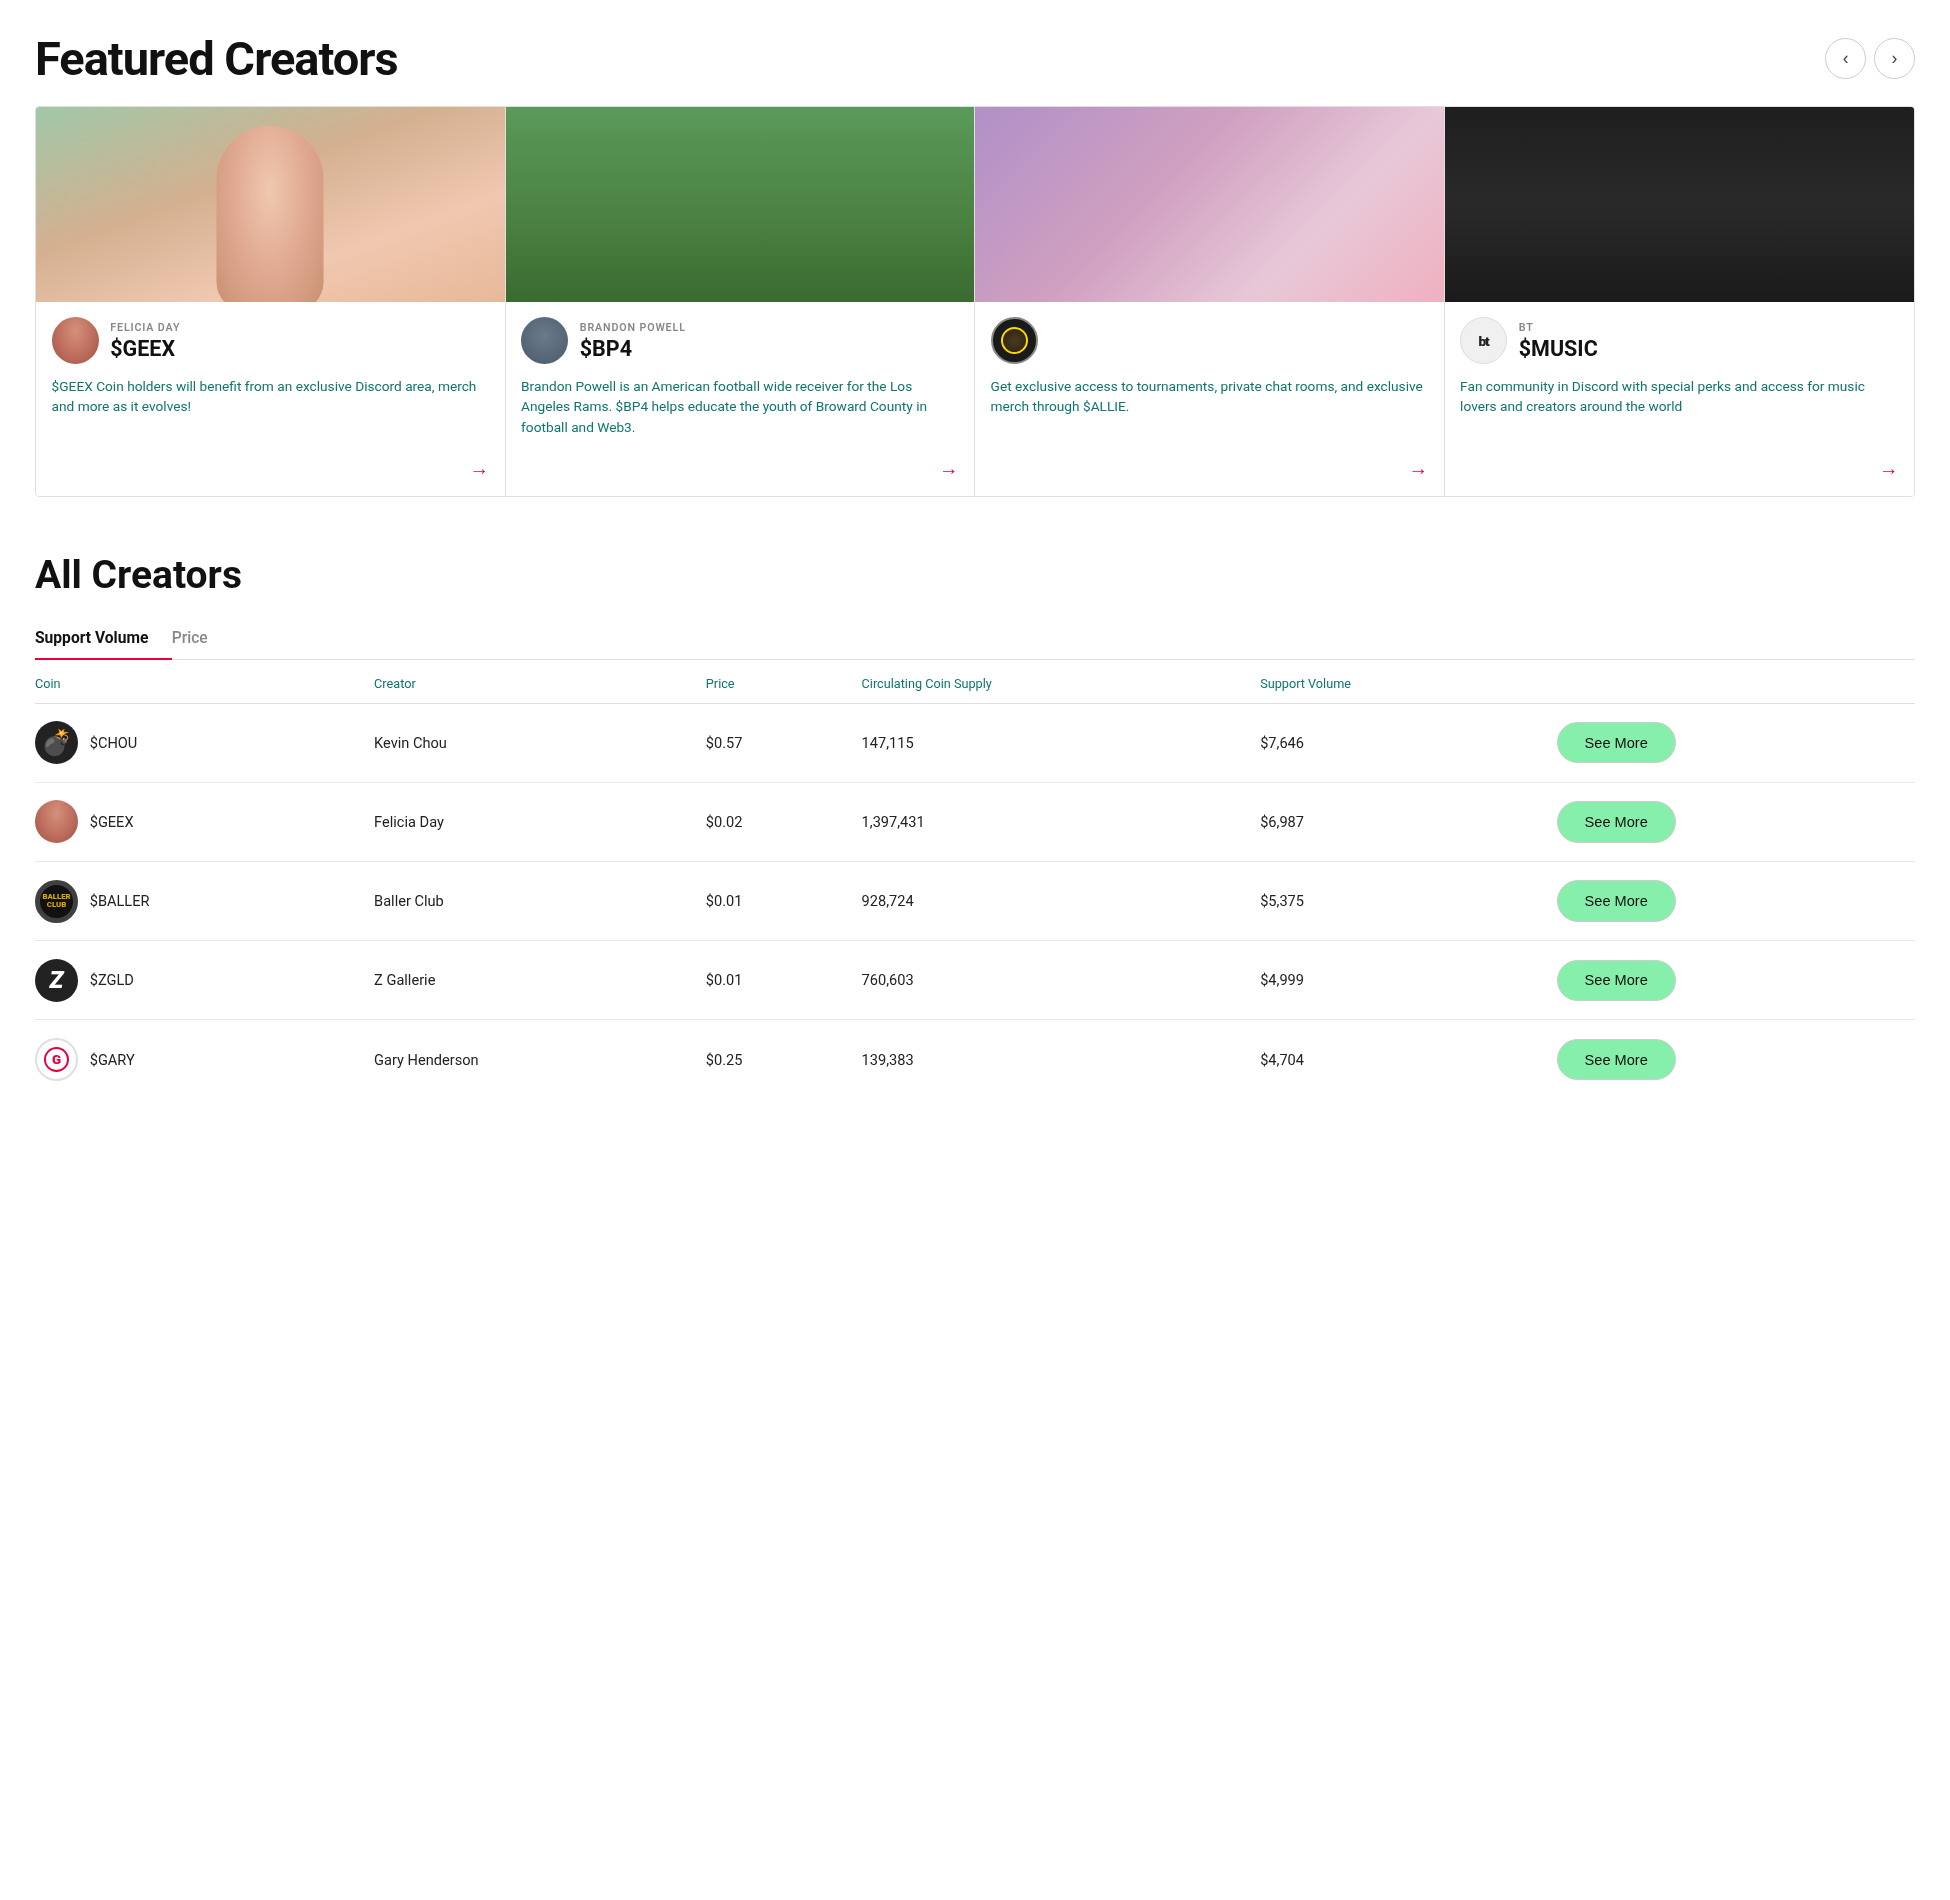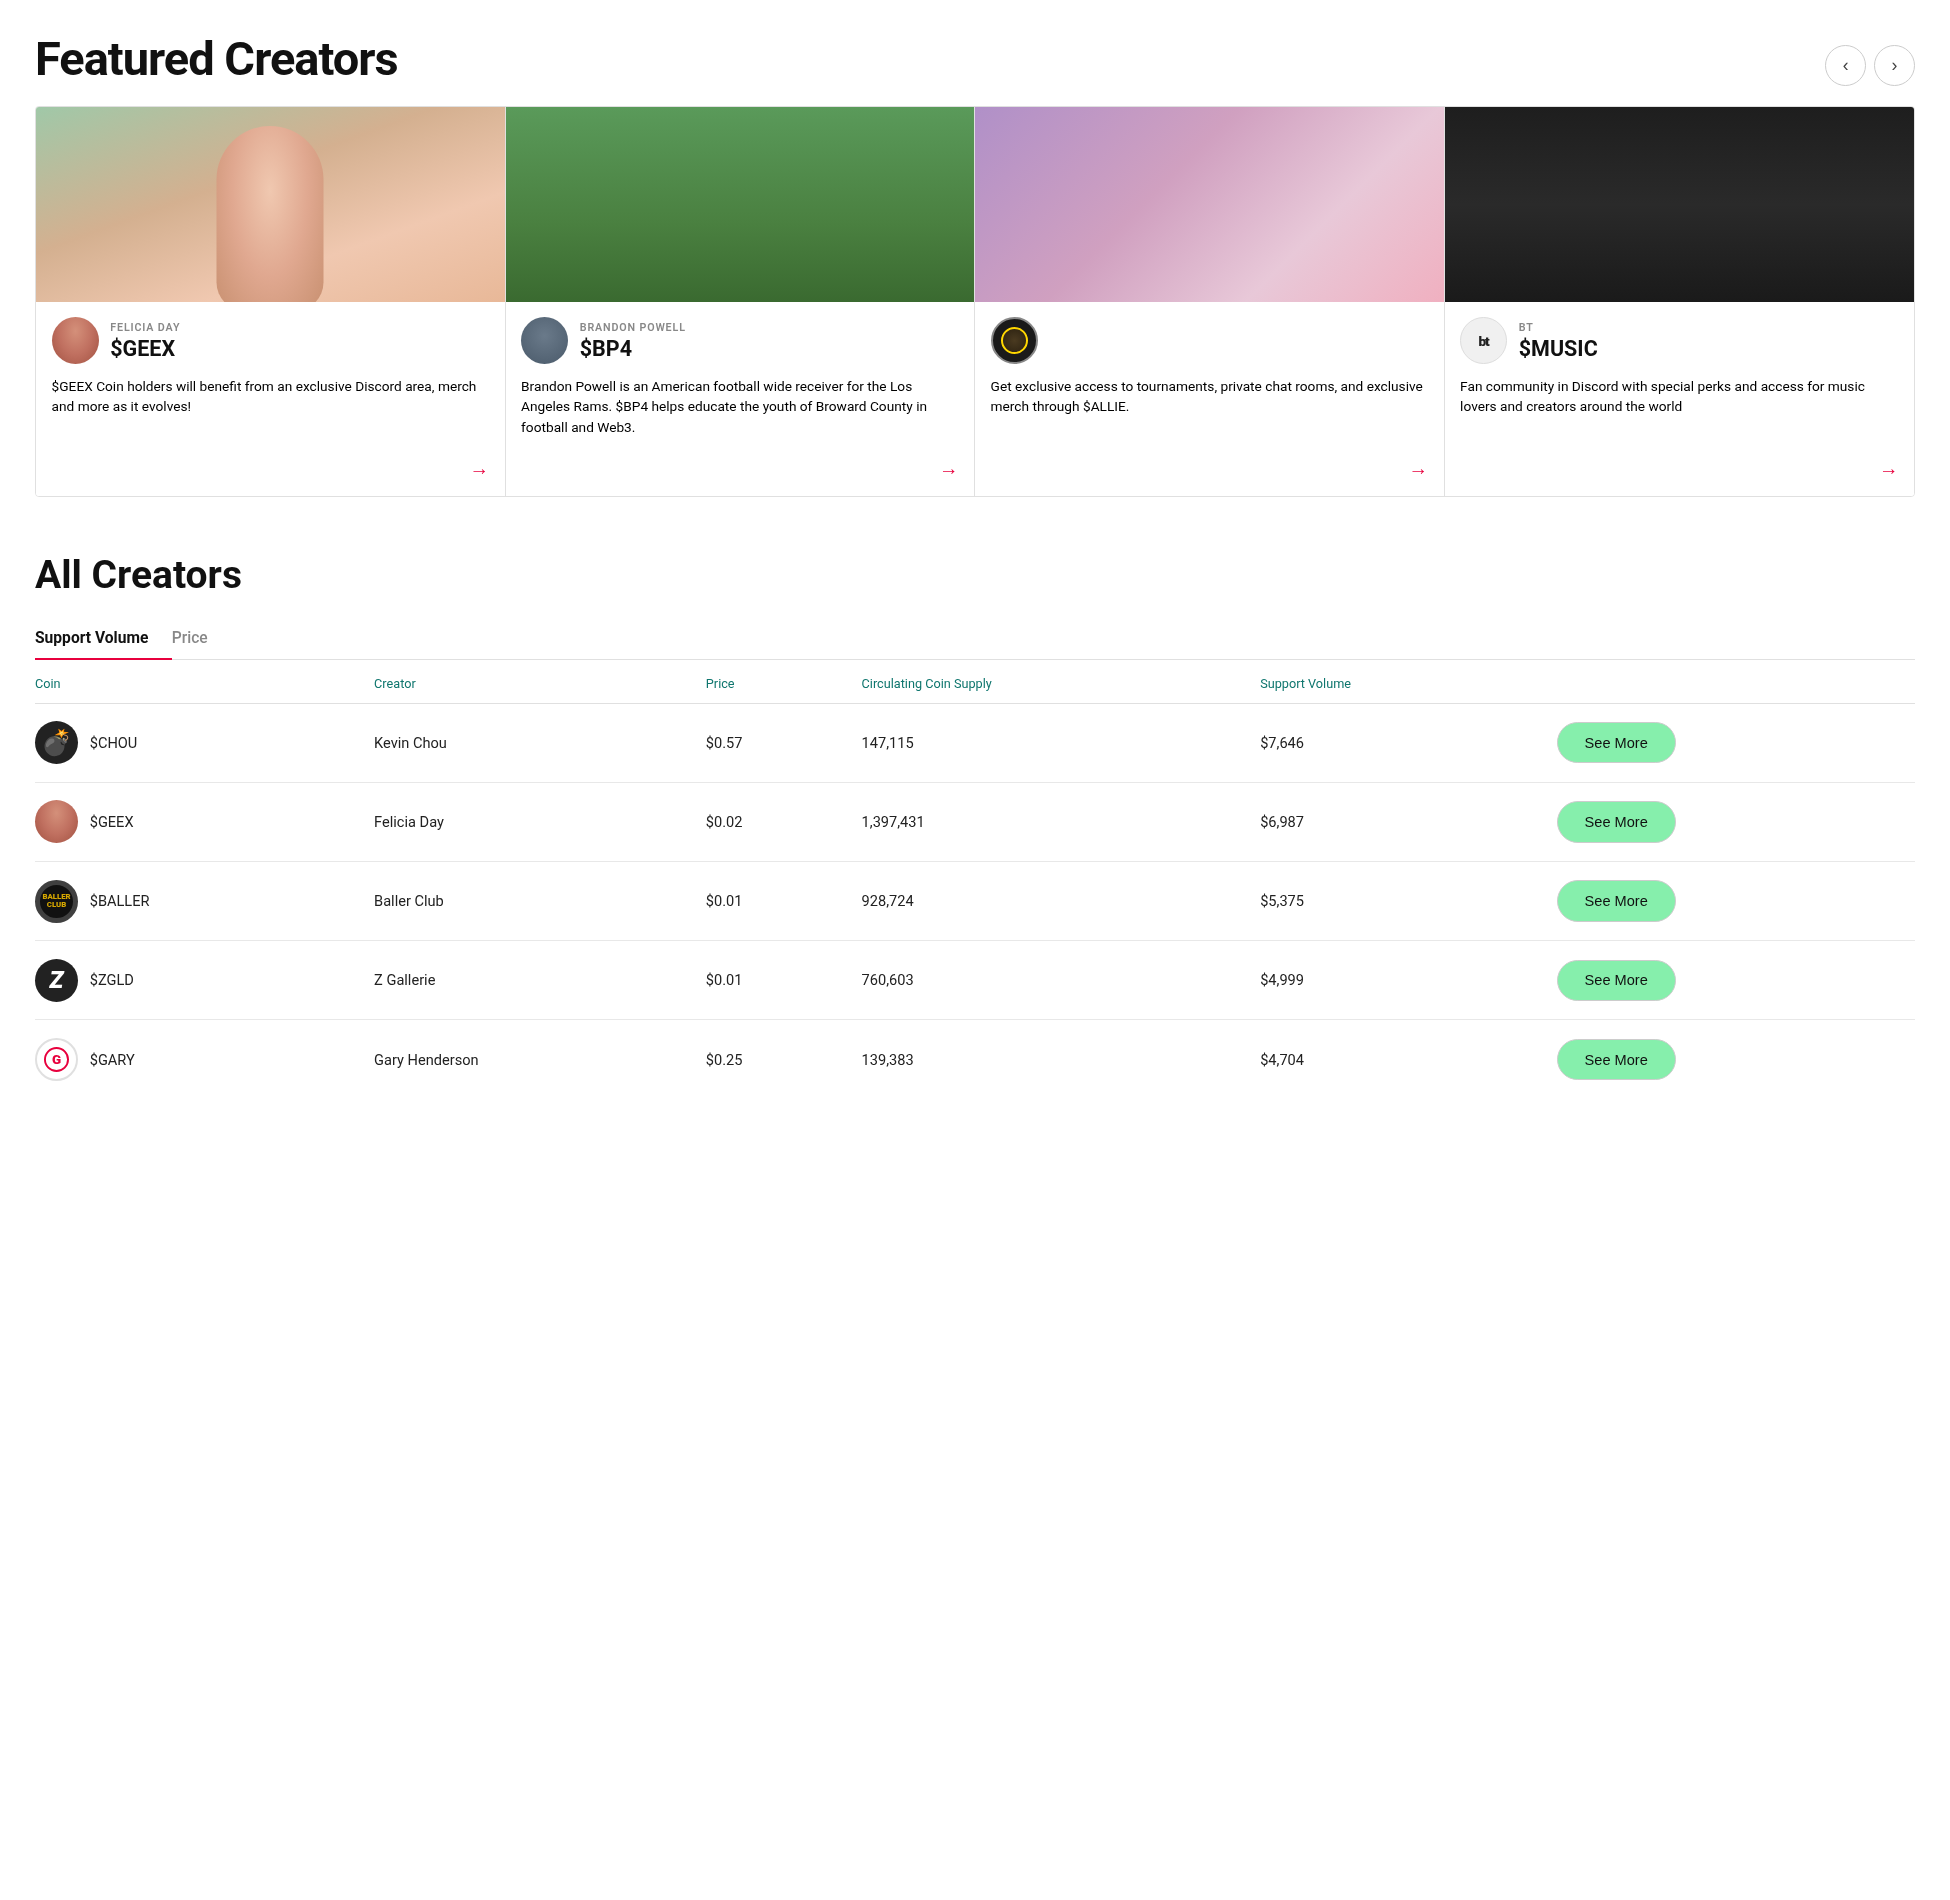--- a/index.html
+++ b/index.html
@@ -6,21 +6,21 @@
     body {
       font-family: -apple-system, BlinkMacSystemFont, 'Segoe UI', Roboto, Arial, sans-serif;
       background: #fff;
       color: #111;
       padding: 31px 35px;
     }
 
     
     .section-header {
       display: flex;
-      align-items: flex-end;
+      align-items: center;
       justify-content: space-between;
       margin-bottom: 19.5px;
     }
     .section-title {
       font-size: 47px;
       font-weight: 700;
       letter-spacing: -1px;
     }
     .nav-buttons {
       display: flex;
@@ -87,21 +87,21 @@
       margin-bottom: 2px;
     }
     .creator-coin {
       font-size: 21.5px;
       font-weight: 700;
       color: #111;
     }
 
     .card-description {
       font-size: 13.7px;
-      color: #000000;
+      color: #0f766e;
       line-height: 1.5;
       flex: 1;
       margin-bottom: 19.5px;
     }
 
     .card-arrow {
       align-self: flex-end;
       color: #e8003d;
       font-size: 19.5px;
       cursor: pointer;

